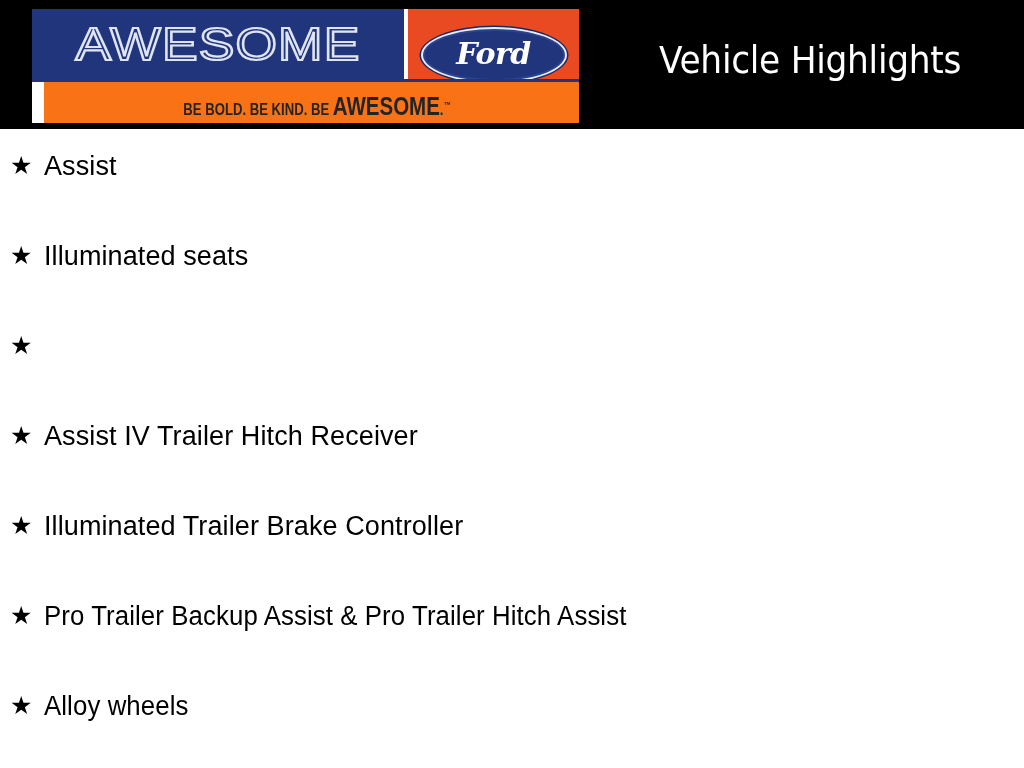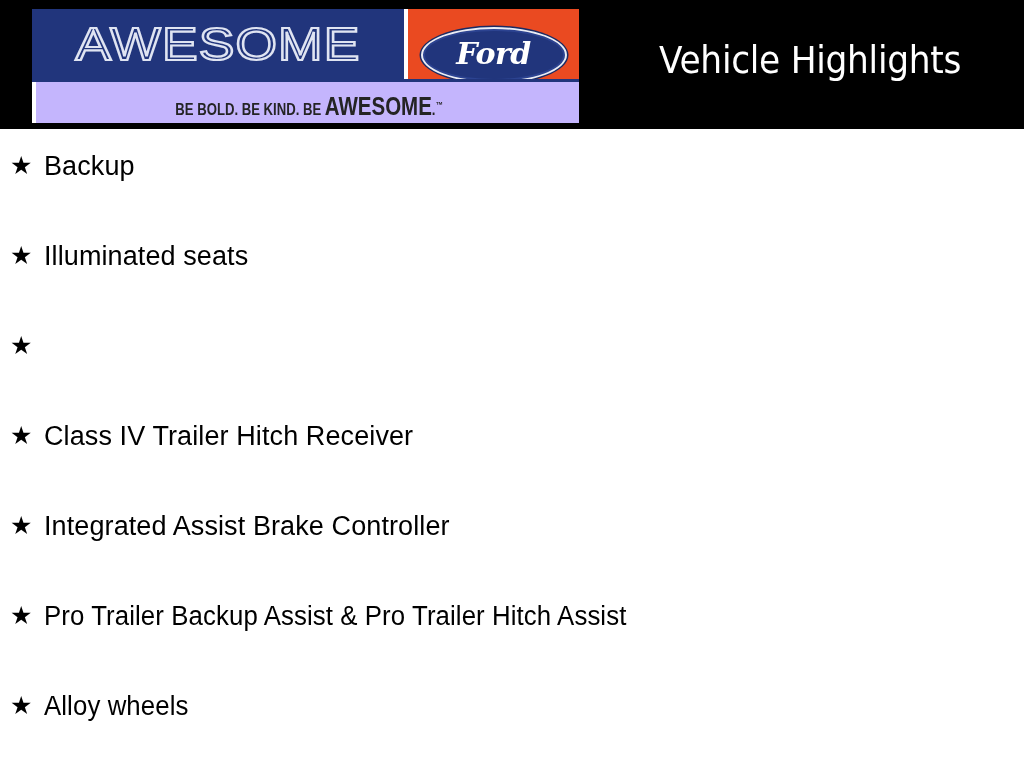--- a/index.html
+++ b/index.html
@@ -114,25 +114,25 @@
     position: absolute;
     left: 0;
     top: 70px;
     width: 547px;
     height: 3px;
     background: #21357c;
   }
 
   #logo-tagline-strip {
     position: absolute;
-    left: 4px;
+    left: 12px;
     top: 73px;
     width: 547px;
     height: 49px;
-    background: #c4b5fd;
+    background: #f97316;
     display: flex;
     align-items: center;
     justify-content: center;
   }
 
   #logo-tagline {
     font-family: "Liberation Sans", sans-serif;
     font-size: 19px;
     font-weight: 700;
     color: #242424;
@@ -235,40 +235,40 @@
   </div>
 
   <div id="page-title">Vehicle Highlights</div>
 
 </div>
 
 <div id="highlights-list">
 
   <div class="highlight-item">
     <span class="highlight-star">★</span>
-    <span class="highlight-label">Backup</span>
+    <span class="highlight-label">Assist</span>
   </div>
 
   <div class="highlight-item">
     <span class="highlight-star">★</span>
     <span class="highlight-label">Illuminated seats</span>
   </div>
 
   <div class="highlight-item">
     <span class="highlight-star">★</span>
   </div>
 
   <div class="highlight-item">
     <span class="highlight-star">★</span>
-    <span class="highlight-label">Class IV Trailer Hitch Receiver</span>
-  </div>
-
-  <div class="highlight-item">
-    <span class="highlight-star">★</span>
-    <span class="highlight-label">Integrated Assist Brake Controller</span>
+    <span class="highlight-label">Assist IV Trailer Hitch Receiver</span>
+  </div>
+
+  <div class="highlight-item">
+    <span class="highlight-star">★</span>
+    <span class="highlight-label">Illuminated Trailer Brake Controller</span>
   </div>
 
   <div class="highlight-item condensed">
     <span class="highlight-star">★</span>
     <span class="highlight-label">Pro Trailer Backup Assist &amp; Pro Trailer Hitch Assist</span>
   </div>
 
   <div class="highlight-item condensed">
     <span class="highlight-star">★</span>
     <span class="highlight-label">Alloy wheels</span>

